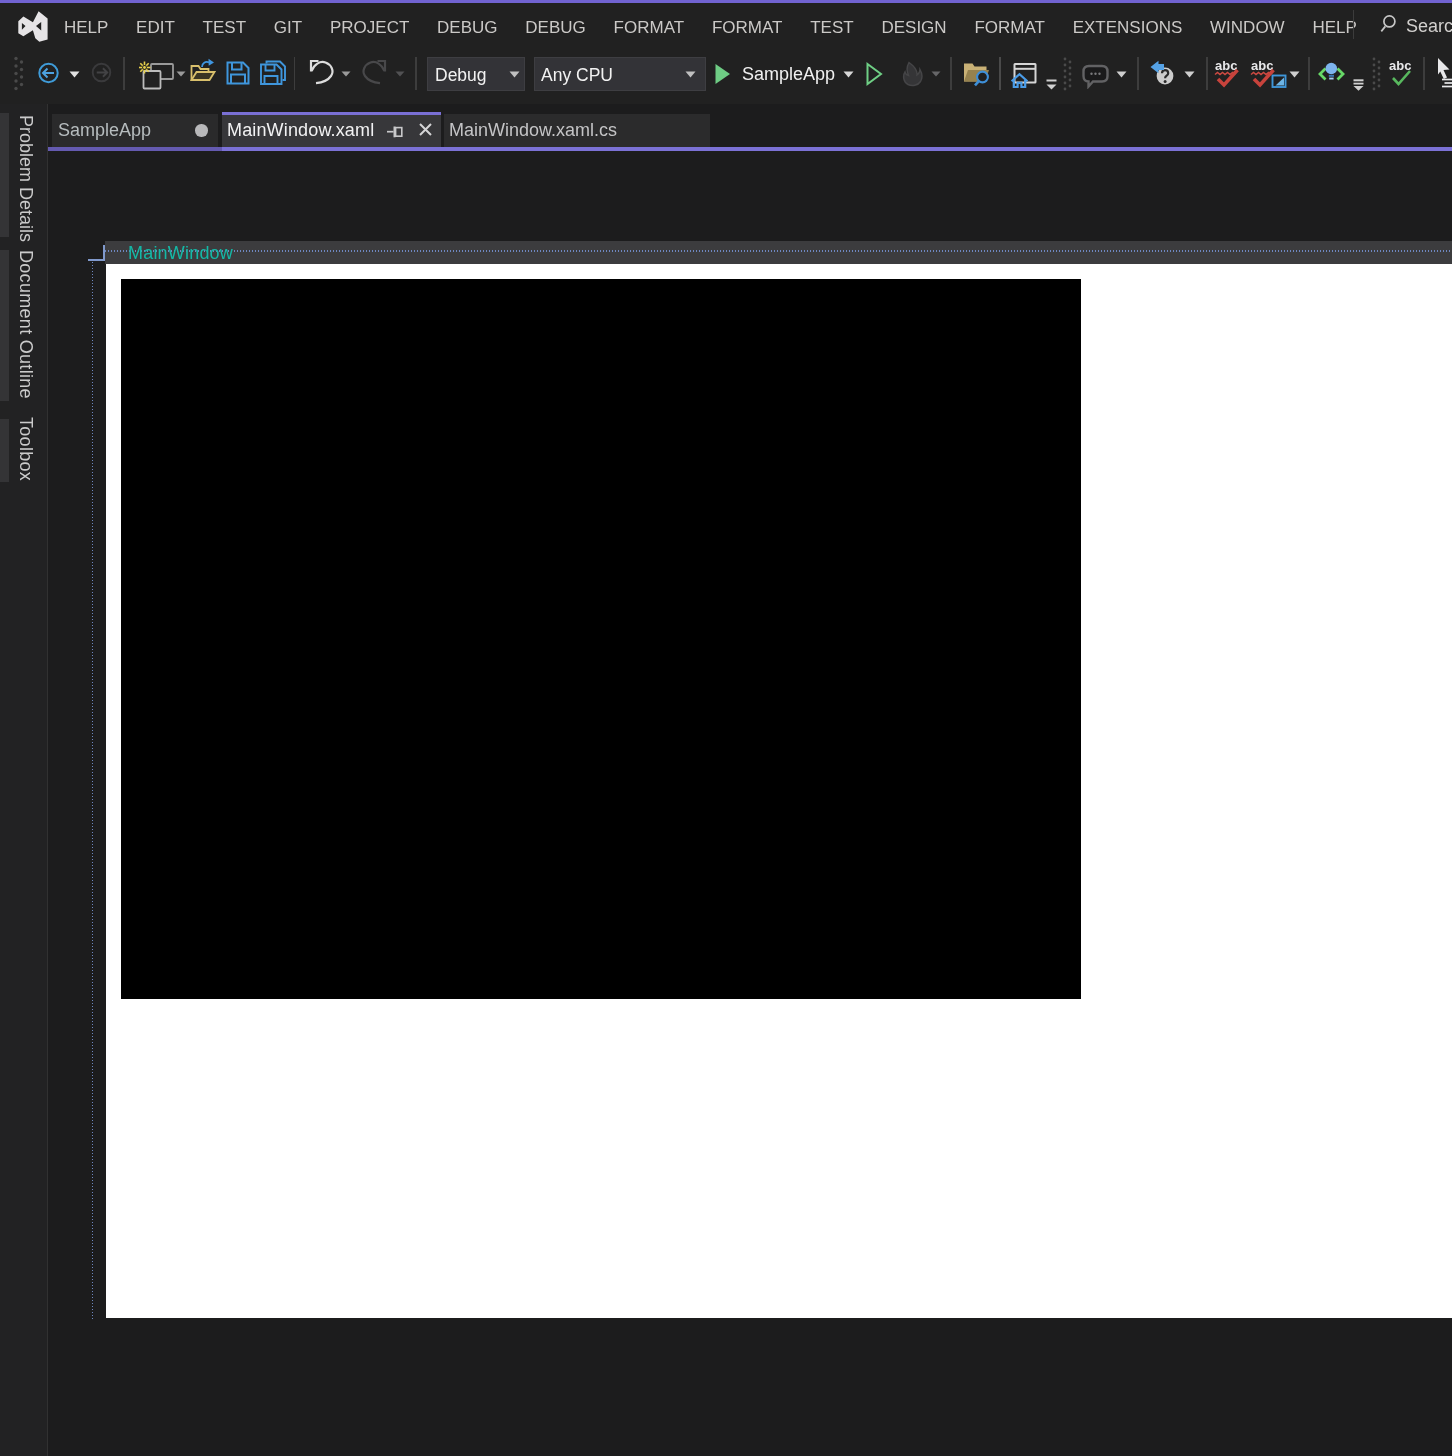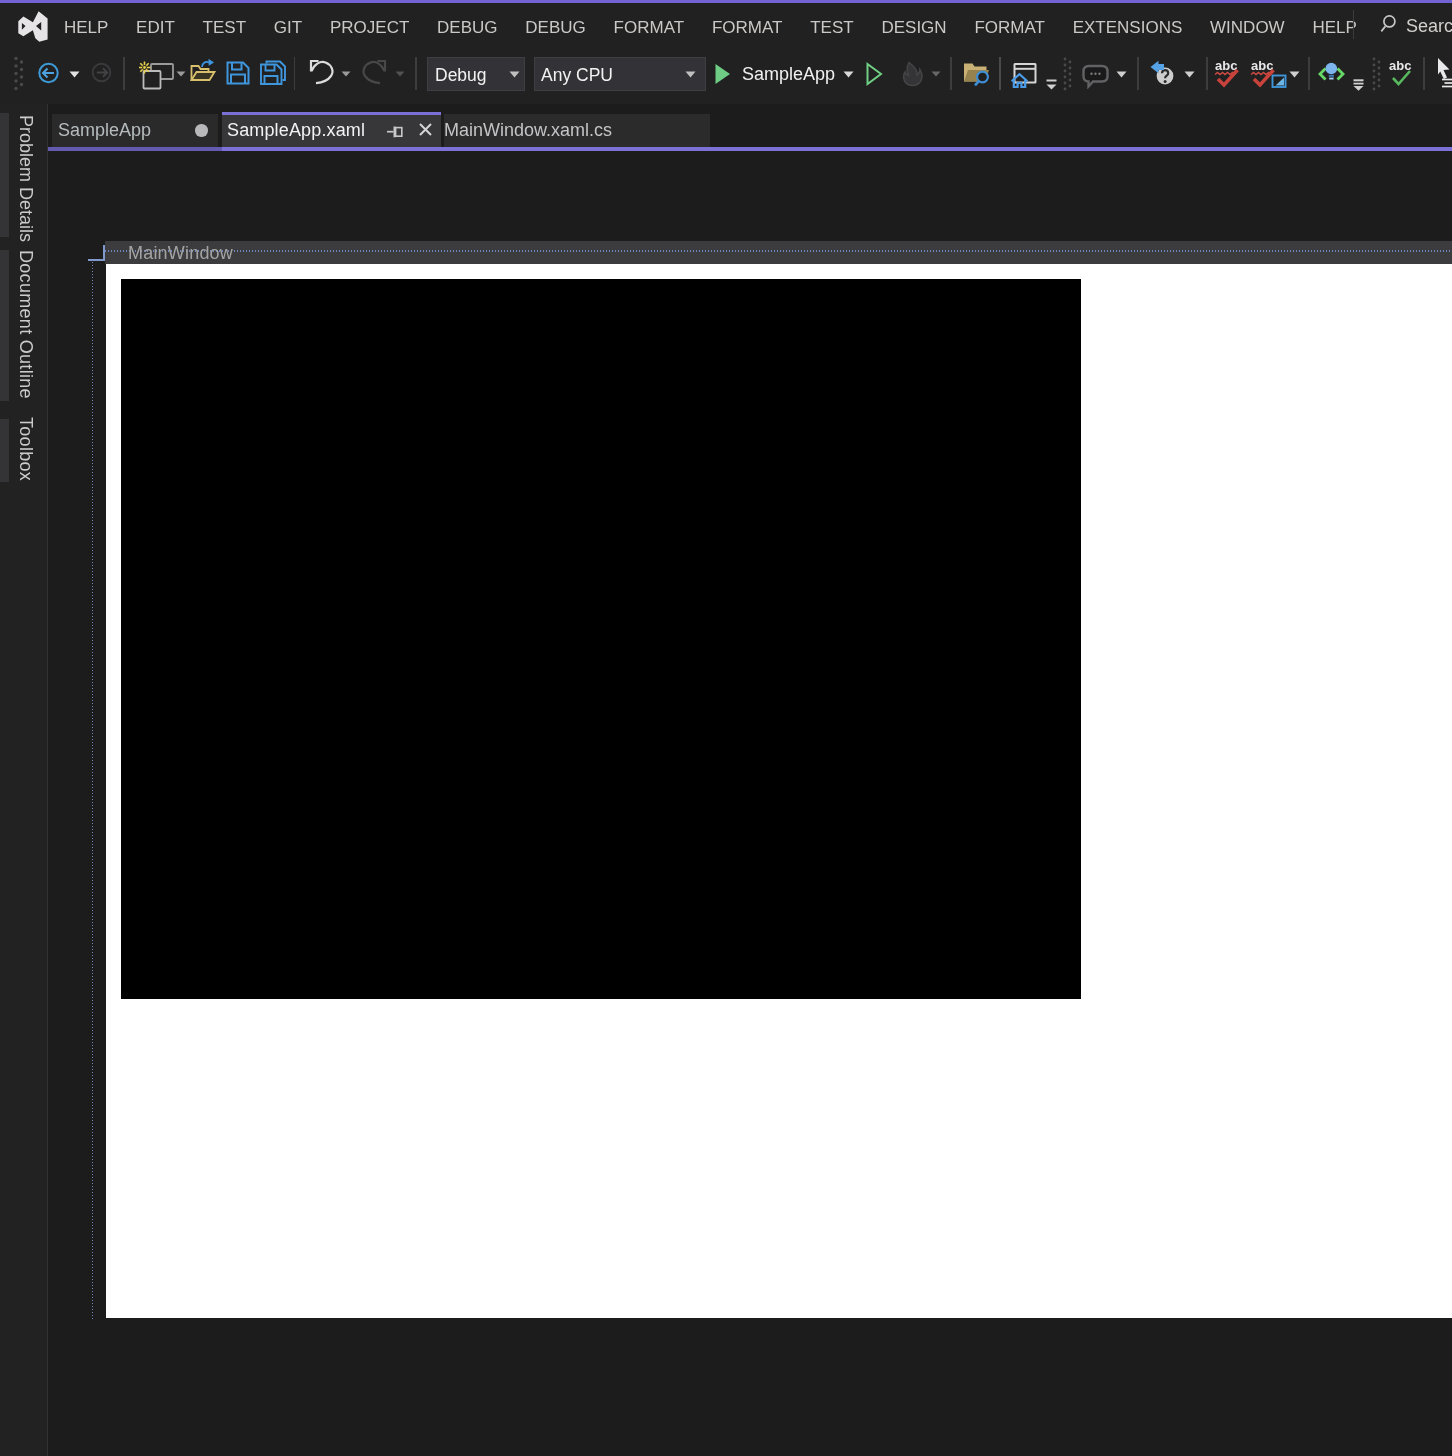--- a/index.html
+++ b/index.html
@@ -280,36 +280,36 @@
   <div class="abs" style="left:0;top:104px;width:48px;height:1352px;background:#222223;border-right:1.5px solid #313131"></div>
   <div class="abs" style="left:0;top:113px;width:9px;height:124px;background:#343436"></div>
   <div class="abs" style="left:0;top:250px;width:9px;height:151px;background:#343436"></div>
   <div class="abs" style="left:0;top:419px;width:9px;height:63px;background:#343436"></div>
   <div class="abs" style="left:14px;top:115px;width:22px;color:#cbcbcb;font-size:18px;writing-mode:vertical-rl;">Problem&nbsp;Details</div>
   <div class="abs" style="left:14px;top:250px;width:22px;color:#cbcbcb;font-size:18px;writing-mode:vertical-rl;letter-spacing:0.3px;">Document&nbsp;Outline</div>
   <div class="abs" style="left:14px;top:417px;width:22px;color:#cbcbcb;font-size:18px;writing-mode:vertical-rl;letter-spacing:0.3px;">Toolbox</div>
 
   <div class="abs" style="left:52px;top:114px;width:166px;height:33px;background:#2a2a2b;color:#b6bcbe;font-size:18px;line-height:33px;padding-left:6px">SampleApp</div>
   <div class="abs" style="left:195px;top:124px;width:12.5px;height:12.5px;border-radius:50%;background:#b8b8ba"></div>
-  <div class="abs" style="left:222px;top:112px;width:219px;height:35px;background:#37373a;border-top:3px solid #7a70d5;color:#f2f2f3;font-size:18px;letter-spacing:0.15px;line-height:31px;padding-left:5px">SampleApp.xaml</div>
+  <div class="abs" style="left:222px;top:112px;width:219px;height:35px;background:#37373a;border-top:3px solid #7a70d5;color:#f2f2f3;font-size:18px;letter-spacing:0.15px;line-height:31px;padding-left:5px">MainWindow.xaml</div>
   <svg class="abs" style="left:386px;top:122px" width="17" height="17" viewBox="0 0 17 17">
     <path fill="none" stroke="#c8c8ca" stroke-width="1.7" d="M1 9.7 H7.5"></path>
     <path fill="none" stroke="#c8c8ca" stroke-width="2" d="M8.5 4.5 V15.3"></path>
     <rect x="9.6" y="5.6" width="6.2" height="8.6" fill="none" stroke="#c8c8ca" stroke-width="1.6"></rect>
   </svg>
   <svg class="abs" style="left:418px;top:122px" width="15" height="15" viewBox="0 0 15 15">
     <path stroke="#d4d4d6" stroke-width="2" d="M2 2 L13 13 M13 2 L2 13"></path>
   </svg>
-  <div class="abs" style="left:444px;top:114px;width:266px;height:33px;background:#2b2b2c;color:#c4c4c6;font-size:18px;line-height:33px;">MainWindow.xaml.cs</div>
+  <div class="abs" style="left:444px;top:114px;width:266px;height:33px;background:#2b2b2c;color:#c4c4c6;font-size:18px;line-height:33px;padding-left:5px">MainWindow.xaml.cs</div>
 
   <div class="abs" style="left:48px;top:146.5px;width:174px;height:4px;background:#645ab0"></div>
   <div class="abs" style="left:222px;top:146.5px;width:1230px;height:4px;background:#7b71d6"></div>
 
   <div class="abs" style="left:105px;top:241px;width:1347px;height:22.5px;background:#3c3c3e"></div>
-  <div class="abs" style="left:128px;top:243px;font-size:18px;color:#a3a3a3;letter-spacing:0.2px;z-index:3">MainWindow</div>
+  <div class="abs" style="left:128px;top:243px;font-size:18px;color:#14b8a6;letter-spacing:0.2px;z-index:3">MainWindow</div>
 
   <div class="abs" style="left:106px;top:263.5px;width:1346px;height:1054.5px;background:#ffffff"></div>
 
   <div class="abs" style="left:121px;top:279px;width:960px;height:720px;background:#000"></div>
 
   <div class="abs" style="left:105px;top:250px;width:1347px;height:1.5px;background:repeating-linear-gradient(90deg,#6e87c0 0 1.5px,transparent 1.5px 3px)"></div>
   <div class="abs" style="left:92px;top:262px;width:1.2px;height:1059px;background:repeating-linear-gradient(180deg,#6e87c0 0 1.5px,transparent 1.5px 3px)"></div>
   <div class="abs" style="left:103px;top:245px;width:2px;height:15.5px;background:#8099cc"></div>
   <div class="abs" style="left:87.5px;top:259px;width:17.5px;height:2px;background:#8099cc"></div>
 

